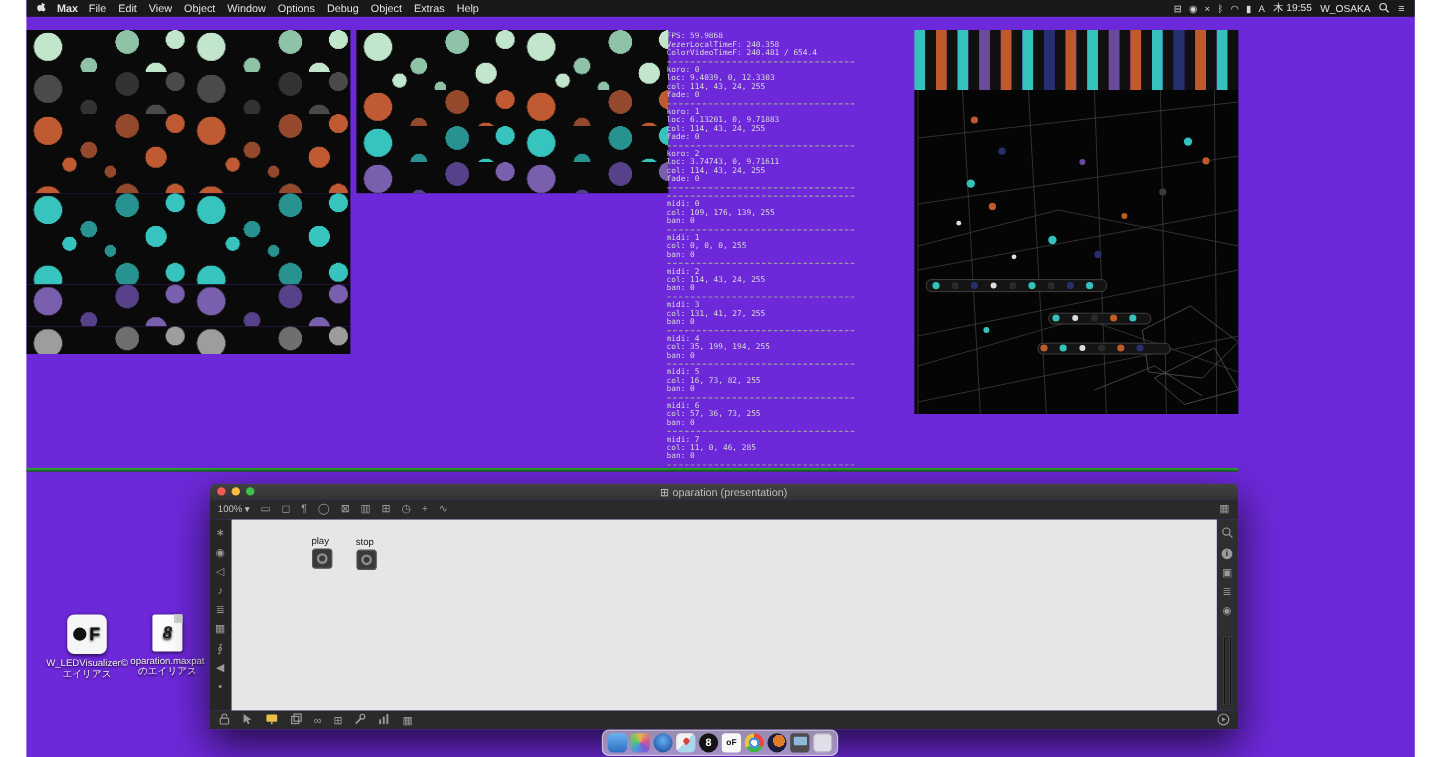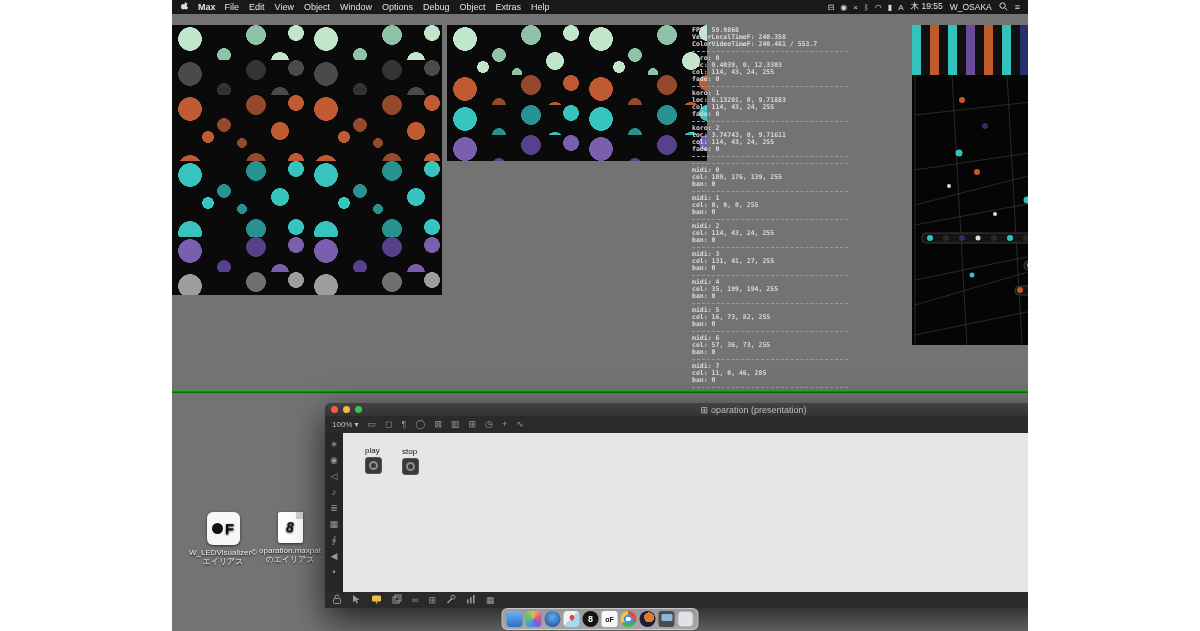--- a/index.html
+++ b/index.html
@@ -1,17 +1,17 @@
 <!DOCTYPE html>
 <html><head>
 <meta charset="utf-8">
 <style>
   * { box-sizing: border-box; }
   body { margin:0; background:#ffffff; font-family:"Liberation Sans", sans-serif; }
-  .screen { position:relative; width:856px; height:631px; margin:0 auto; background:#737373; overflow:hidden; }
+  .screen { position:relative; width:1157px; height:631px; margin:0 auto; background:#6d28d9; overflow:hidden; }
 
   
   .menubar { position:absolute; top:0; left:0; right:0; height:14px; background:#191919;
              color:#e3e3e3; display:flex; align-items:center; font-size:9px; padding:0 8px; gap:9px; z-index:40; }
   .menubar .app { font-weight:bold; }
   .menu-items { display:flex; gap:10px; }
   .mi { cursor:default; }
   .menubar-right { margin-left:auto; display:flex; gap:7px; align-items:center; }
   .status-icons { display:flex; gap:6px; align-items:center; font-size:8px; color:#d8d8d8; }
   .clock, .user { font-size:8.5px; }
@@ -22,22 +22,22 @@
       radial-gradient(circle 12px at 18px 14px, var(--c1) 97%, transparent 100%),
       radial-gradient(circle 7px  at 52px 30px, var(--c2) 97%, transparent 100%),
       radial-gradient(circle 10px at 84px 10px, var(--c2) 97%, transparent 100%),
       radial-gradient(circle 6px  at 36px 42px, var(--c1) 97%, transparent 100%),
       radial-gradient(circle 9px  at 108px 36px, var(--c1) 97%, transparent 100%),
       radial-gradient(circle 5px  at 70px 48px, var(--c2) 97%, transparent 100%),
       radial-gradient(circle 8px  at 124px 8px, var(--c1) 97%, transparent 100%);
     background-size:136px 58px; }
 
   
-  .debug { position:absolute; left:520px; top:27px; width:175px; height:363px; overflow:hidden;
-           font-family:"DejaVu Sans Mono", monospace; font-size:6.5px; line-height:7px; color:#d9d9d9; z-index:5;font-weight:bold; }
+  .debug { position:absolute; left:534px; top:27px; width:175px; height:363px; overflow:hidden;
+           font-family:"DejaVu Sans Mono", monospace; font-size:6.5px; line-height:7px; color:#d9d9d9; z-index:5; }
   .dline { white-space:nowrap; height:7px; }
   .sep { height:7px; position:relative; }
   .sep::before { content:""; position:absolute; top:3px; left:0; width:156px; border-top:1px dashed #9a9a9a; }
 
   
   .viz3d { position:absolute; left:740px; top:25px; width:270px; height:320px; }
   .stripes { display:flex; height:50px; width:270px; }
   .stripe { flex:0 0 9px; height:50px; }
   .wiresvg { position:absolute; left:0; top:50px; background:#050505; }
 
@@ -66,21 +66,21 @@
                padding:6px 0 4px; gap:6px; color:#9a9a9a; font-size:9px; }
   .canvas { flex:1; background:#e6e6e6; position:relative; }
   .meters { margin-top:auto; display:flex; gap:2px; }
   .meter-bar { width:3px; height:58px; background:#151515; border:1px solid #3d3d3d; }
   .bottombar { height:16px; background:#2a2a2a; display:flex; align-items:center; padding:0 7px; gap:10px;
                color:#9a9a9a; font-size:9px; }
   .bb-right { margin-left:auto; display:flex; gap:8px; }
   .info-circle { display:inline-flex; width:9px; height:9px; border-radius:50%; background:#9a9a9a;
                  color:#222; font-size:7px; align-items:center; justify-content:center; font-weight:bold; }
 
-  .max-obj { position:absolute; }
+  .max-obj { position:absolute;margin-left:45px; }
   .max-obj .lbl { font-size:8px; color:#141414; margin-bottom:2px; }
   .max-btn { width:17px; height:17px; background:#3a3a3a; border:1px solid #555; border-radius:3px;
              display:flex; align-items:center; justify-content:center; }
   .max-btn .ring { width:9px; height:9px; border:2px solid #8e8e8e; border-radius:50%; }
 
   
   .dicon { position:absolute; width:72px; text-align:center; color:#f0f0f0; font-size:8px; line-height:9px;
            text-shadow:0 1px 2px #000; z-index:10; }
   .tile { width:33px; height:33px; margin:0 auto 3px; background:#f6f6f6; border-radius:6px;
           display:flex; align-items:center; justify-content:center; gap:2px; box-shadow:0 1px 3px rgba(0,0,0,.6); }
@@ -169,21 +169,21 @@
       <div class="bokeh" style="left: 0px; top: 272px; width: 270px; height: 23px; --c1: #9d9d9d; --c2: #6f6f6f;"></div>
       <div class="bokeh" style="left: 275px; top: 25px; width: 260px; height: 50px; --c1: #c2e6cb; --c2: #8fc3a8;"></div>
       <div class="bokeh" style="left: 275px; top: 75px; width: 260px; height: 30px; --c1: #bf5a33; --c2: #94482c;"></div>
       <div class="bokeh" style="left: 275px; top: 105px; width: 260px; height: 30px; --c1: #38c4be; --c2: #27928f;"></div>
       <div class="bokeh" style="left: 275px; top: 135px; width: 260px; height: 26px; --c1: #7a5fae; --c2: #57418a;"></div>
     </div>
 
   <div id="debug-panel" class="debug">
       <div class="dline">FPS: 59.9868</div>
       <div class="dline">VezerLocalTimeF: 240.358</div>
-      <div class="dline">ColorVideoTimeF: 240.481 / 553.7</div>
+      <div class="dline">ColorVideoTimeF: 240.481 / 654.4</div>
       <div class="sep"></div>
       <div class="dline">koro: 0</div>
       <div class="dline">loc: 9.4039, 0, 12.3303</div>
       <div class="dline">col: 114, 43, 24, 255</div>
       <div class="dline">fade: 0</div>
       <div class="sep"></div>
       <div class="dline">koro: 1</div>
       <div class="dline">loc: 6.13201, 0, 9.71883</div>
       <div class="dline">col: 114, 43, 24, 255</div>
       <div class="dline">fade: 0</div>

